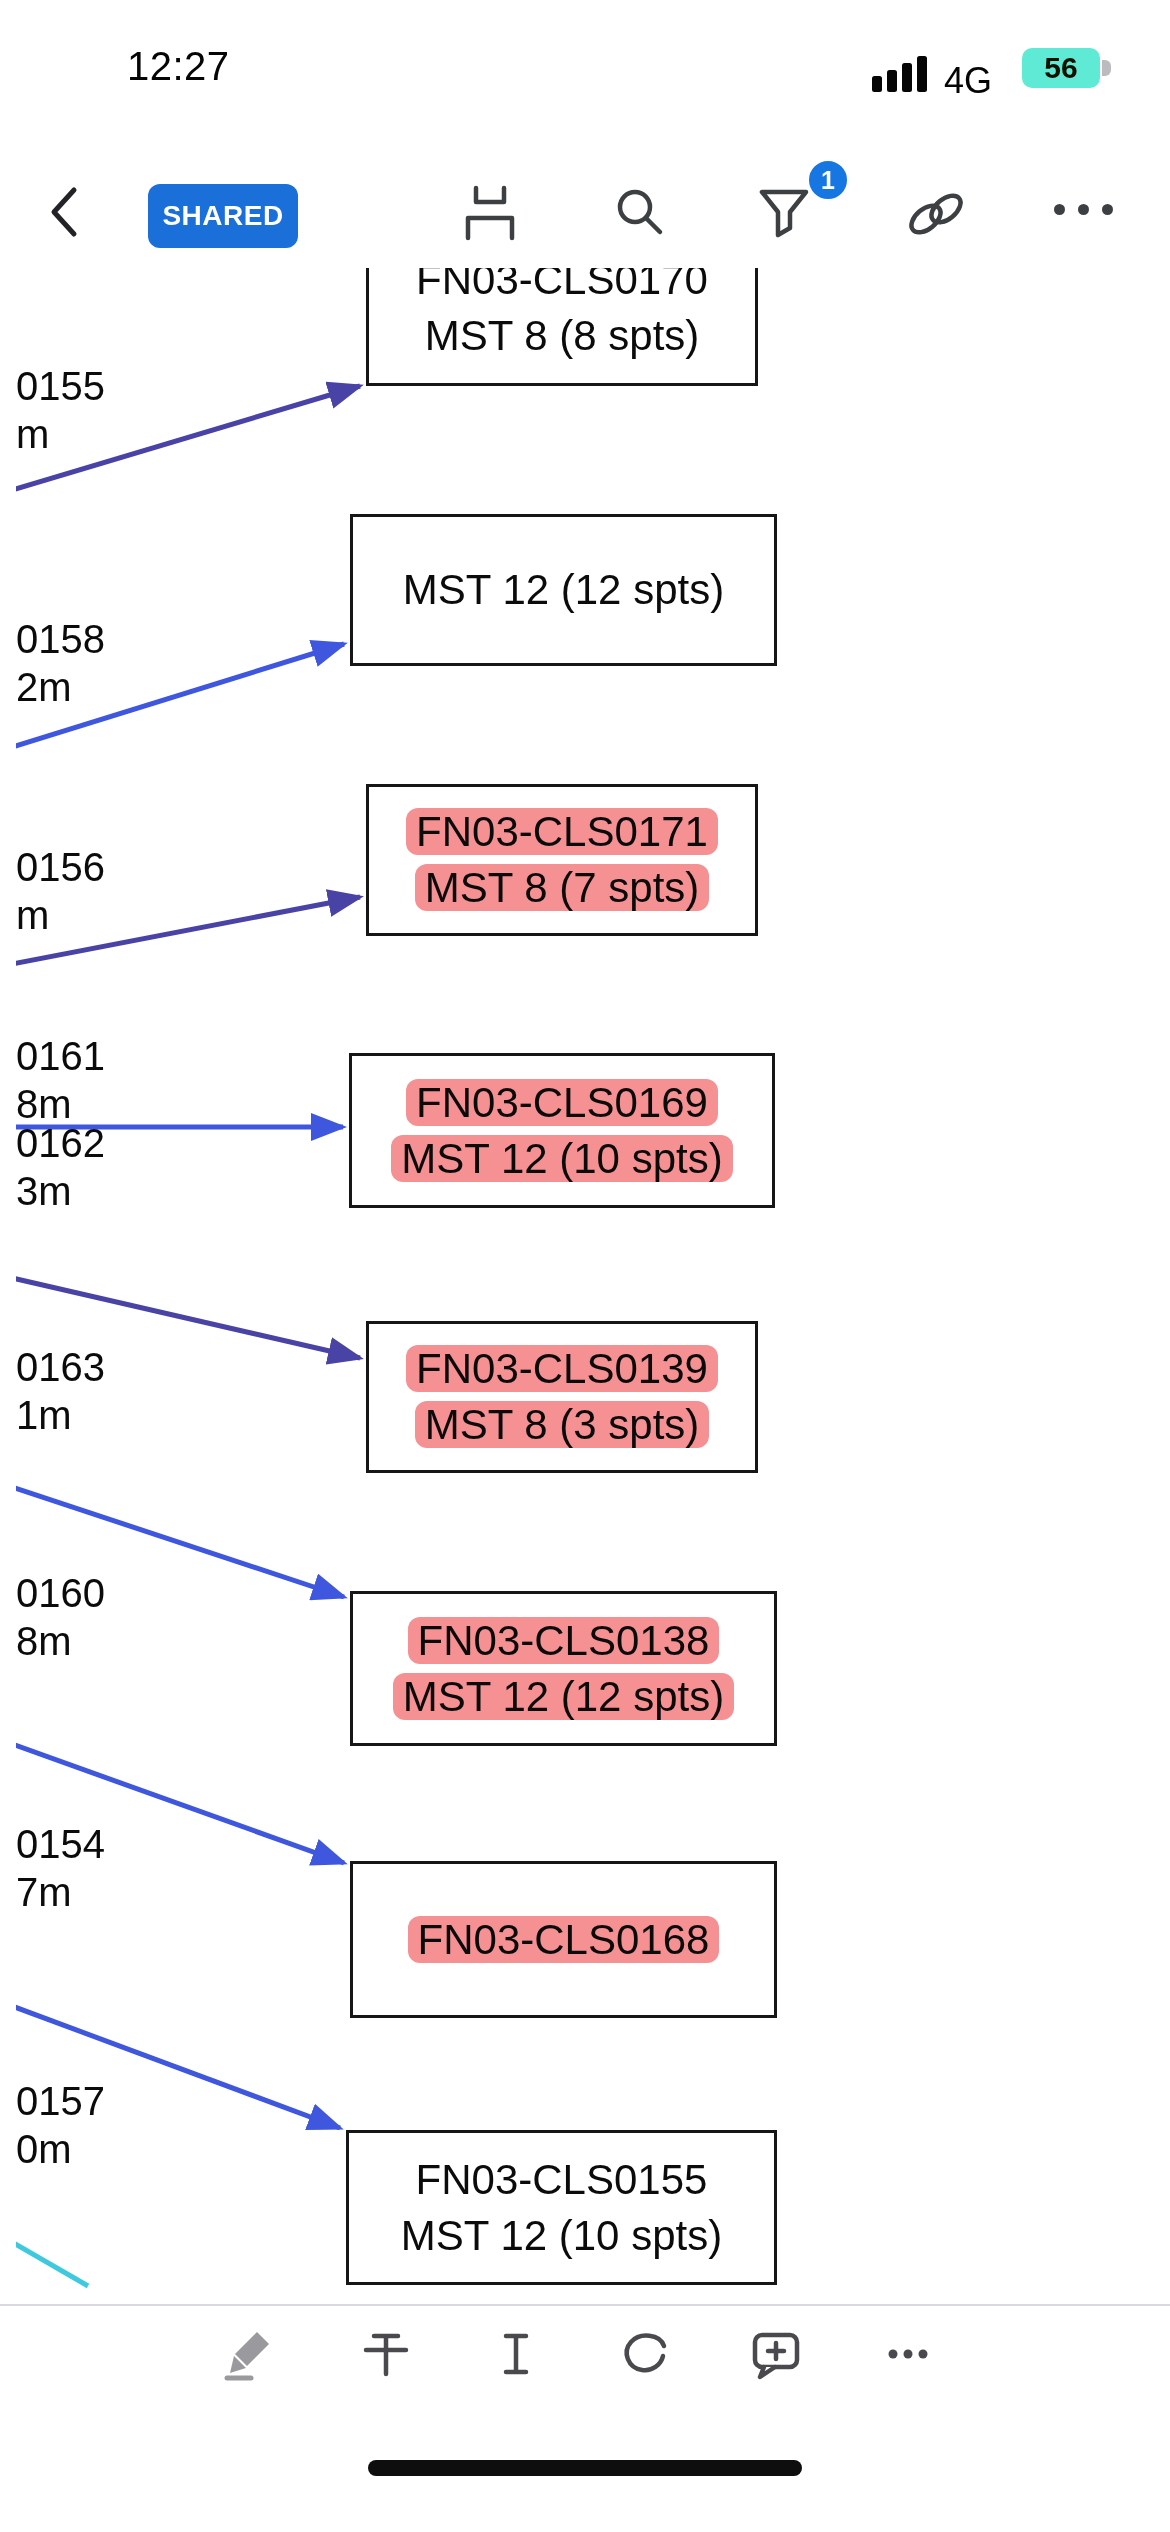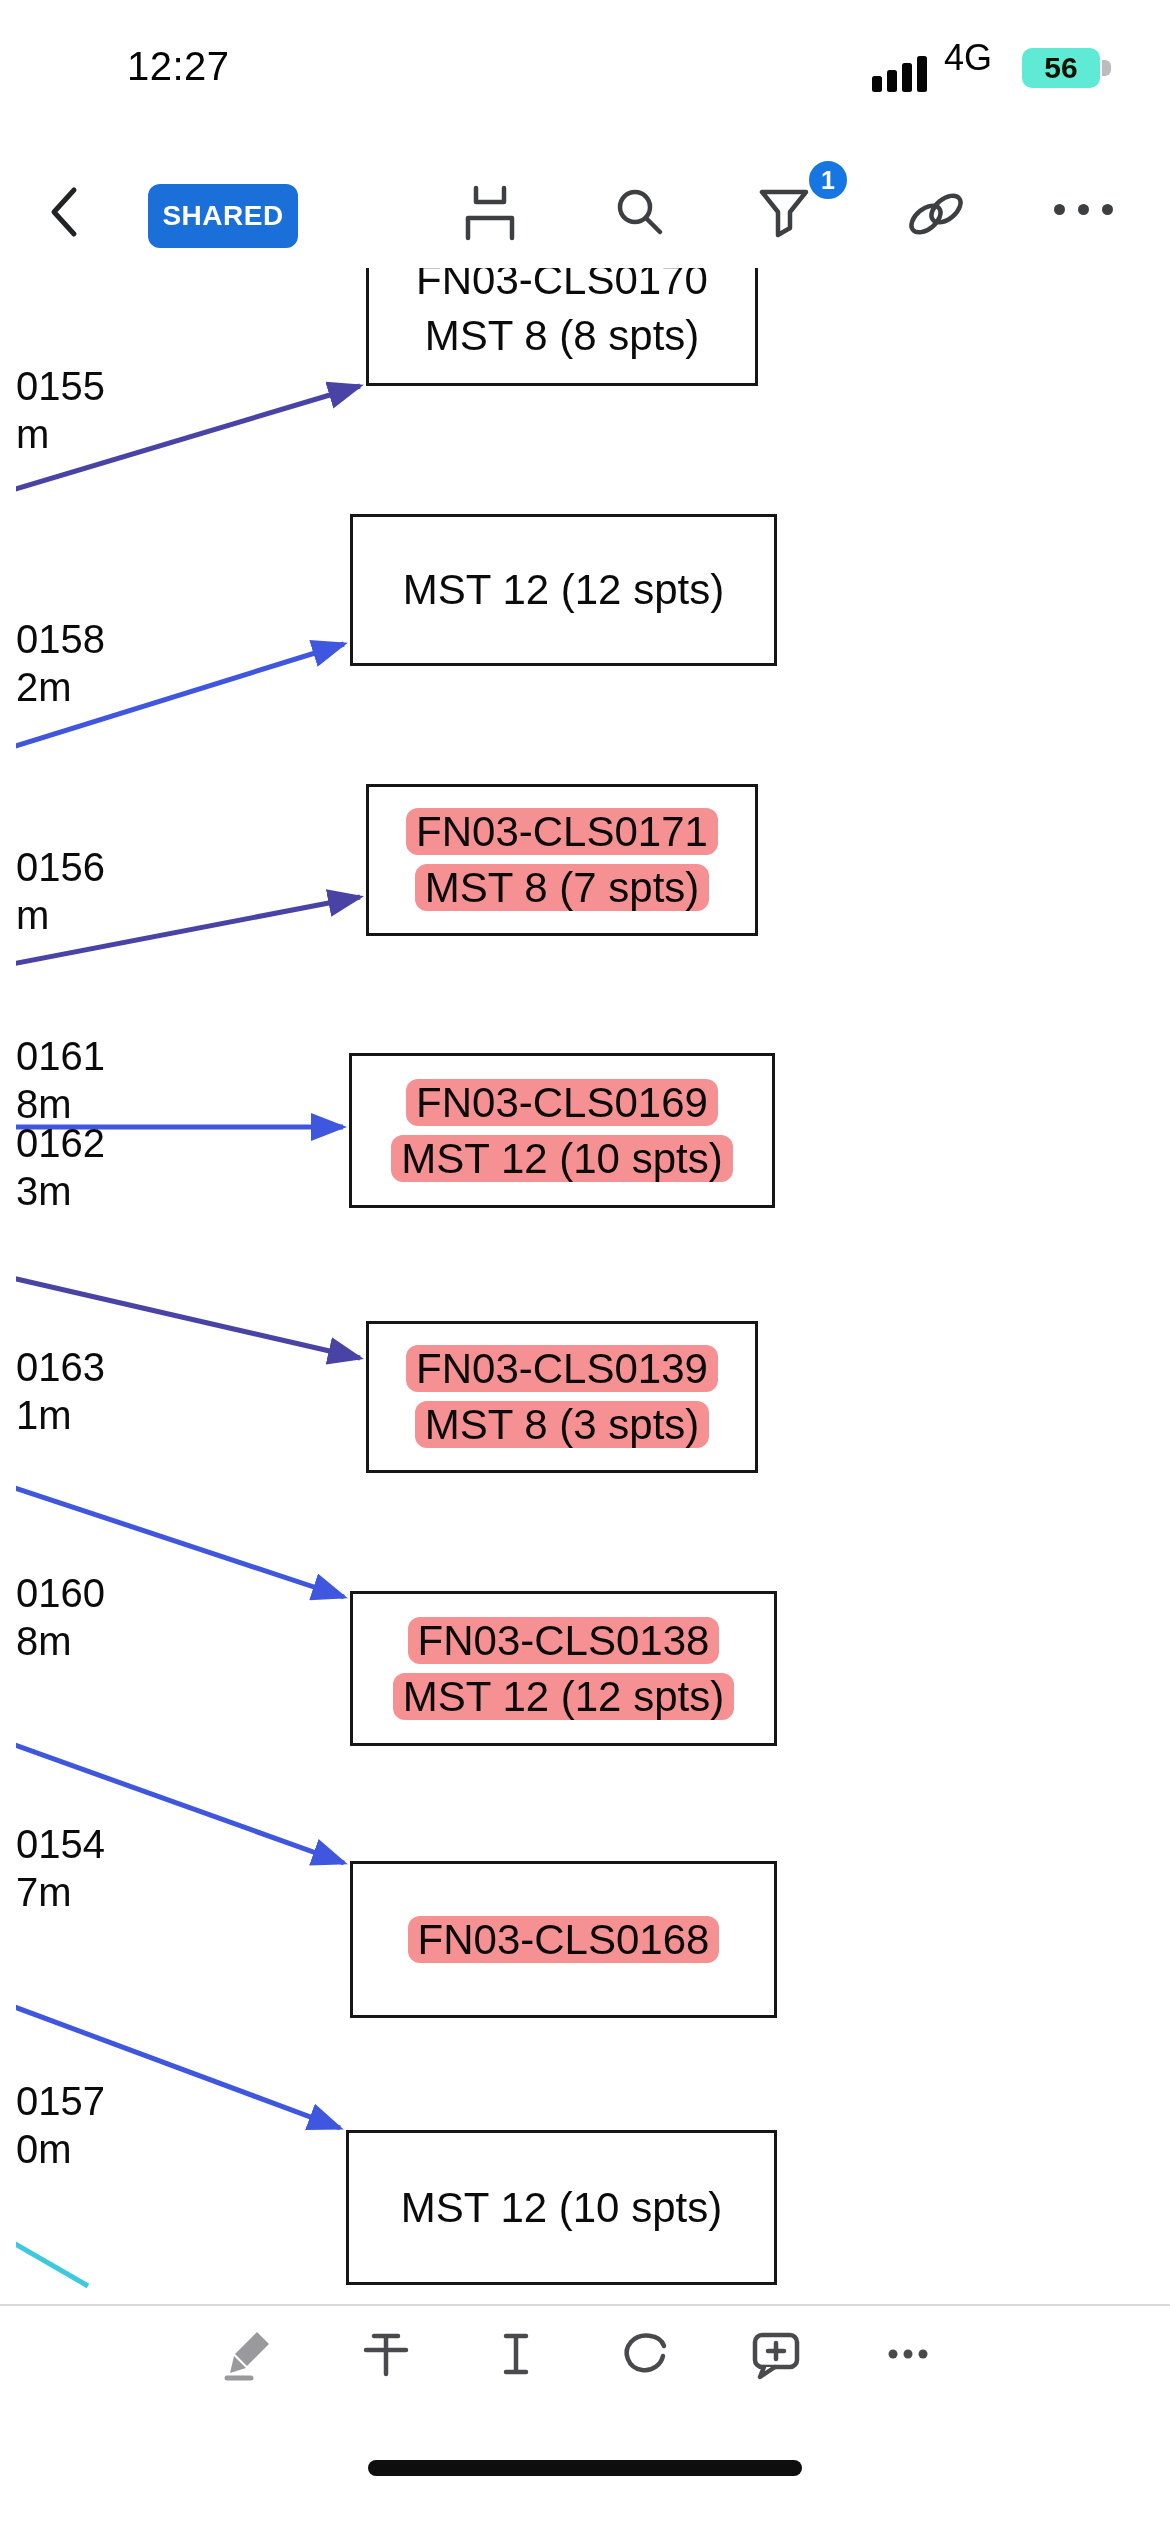--- a/index.html
+++ b/index.html
@@ -2,21 +2,21 @@
 <html><head>
 <meta charset="utf-8">
 <style>
   html,body{margin:0;padding:0;width:1170px;height:2532px;background:#fff;
     font-family:"Liberation Sans",sans-serif;overflow:hidden;position:relative;color:#111;}
   .abs{position:absolute;}
 
   
   #status-time{left:96px;top:44px;font-size:40px;font-weight:400;color:#050505;letter-spacing:.5px;margin-left:31px;}
   #signal-icon{left:872px;top:54px;}
-  #net-label{left:944px;top:37px;font-size:36px;color:#050505;}
+  #net-label{left:944px;top:60px;font-size:36px;color:#050505;}
   #battery-body{left:1022px;top:48px;width:78px;height:40px;background:#5eead4;border-radius:10px;
     display:flex;align-items:center;justify-content:center;font-size:30px;font-weight:700;color:#141000;}
   #battery-cap{left:1102px;top:60px;width:9px;height:16px;background:#bcbcc0;border-radius:0 6px 6px 0;}
 
   
   #back-icon{left:44px;top:182px;}
   #shared-btn{left:148px;top:184px;width:150px;height:64px;background:#1b6fd8;border-radius:12px;
     color:#fff;font-size:28px;font-weight:700;display:flex;align-items:center;justify-content:center;letter-spacing:.5px;}
   #frames-icon{left:458px;top:178px;}
   #search-icon{left:612px;top:184px;}
@@ -153,20 +153,21 @@
           <div class="node-line hl"><span>MST 8 (3 spts)</span></div>
         </div>
         <div class="node" style="left: 334px; top: 1591px; width: 421px; height: 149px;">
           <div class="node-line hl"><span>FN03-CLS0138</span></div>
           <div class="node-line hl"><span>MST 12 (12 spts)</span></div>
         </div>
         <div class="node" style="left: 334px; top: 1861px; width: 421px; height: 151px;">
           <div class="node-line hl"><span>FN03-CLS0168</span></div>
         </div>
         <div class="node" style="left: 330px; top: 2130px; width: 425px; height: 149px;">
+          <div class="node-line"><span>FN03-CLS0155</span></div>
           <div class="node-line"><span>MST 12 (10 spts)</span></div>
         </div>
       </div>
     <div id="labels-layer">
         <div class="edge-label" style="top: 362px;">0155
 m</div>
         <div class="edge-label" style="top: 615px;">0158
 2m</div>
         <div class="edge-label" style="top: 843px;">0156
 m</div>

